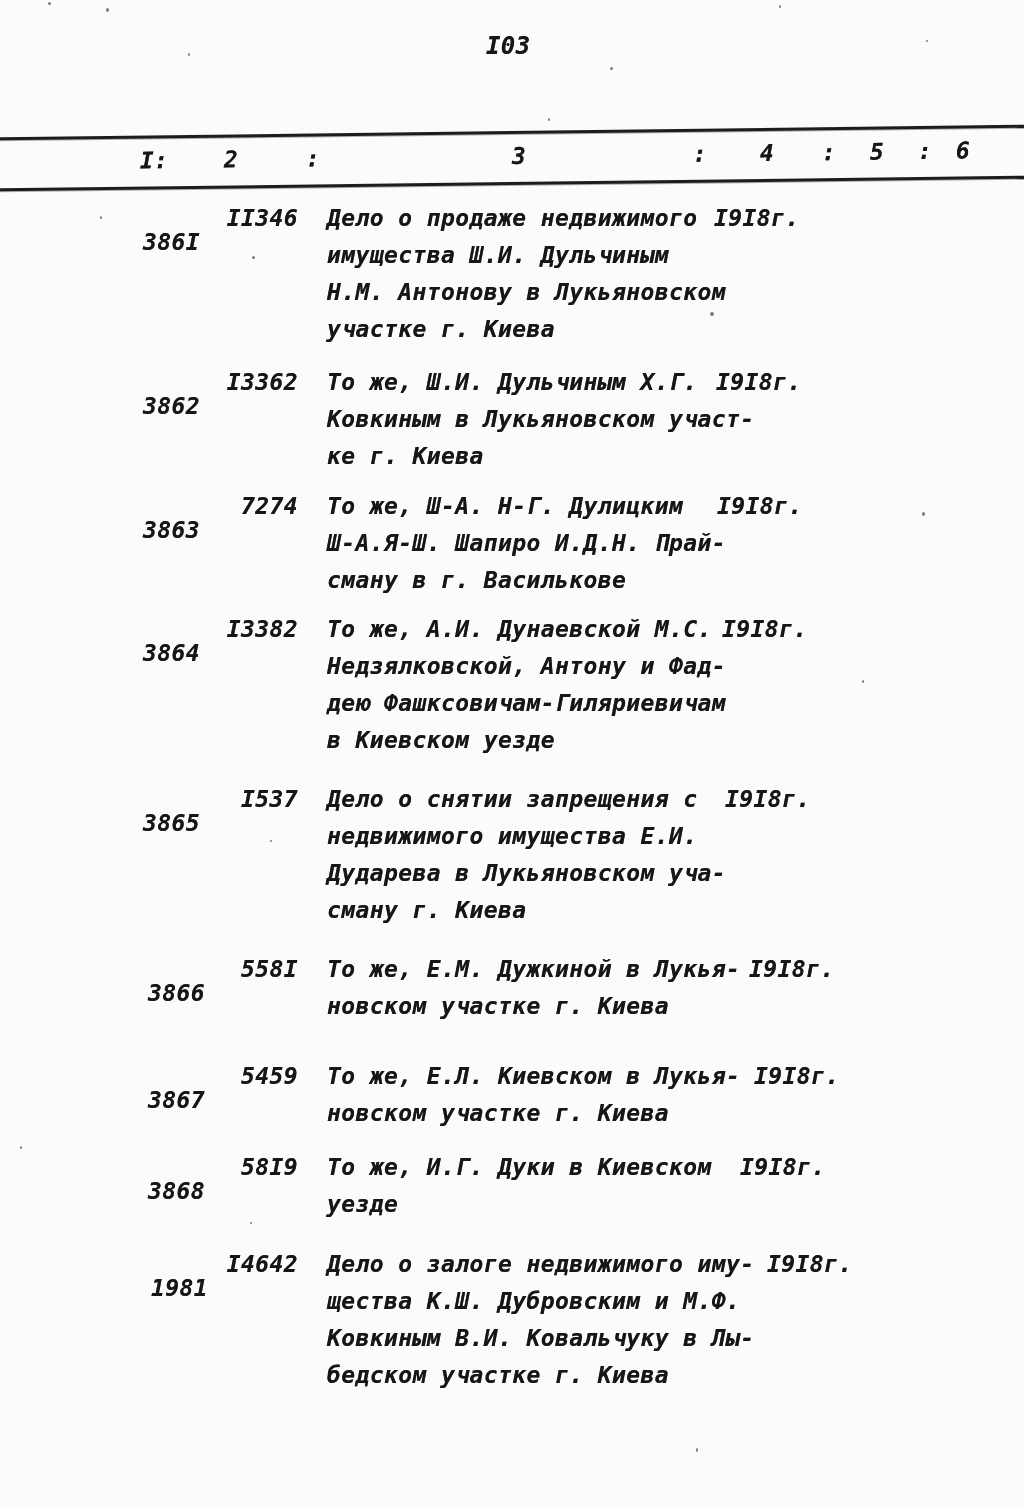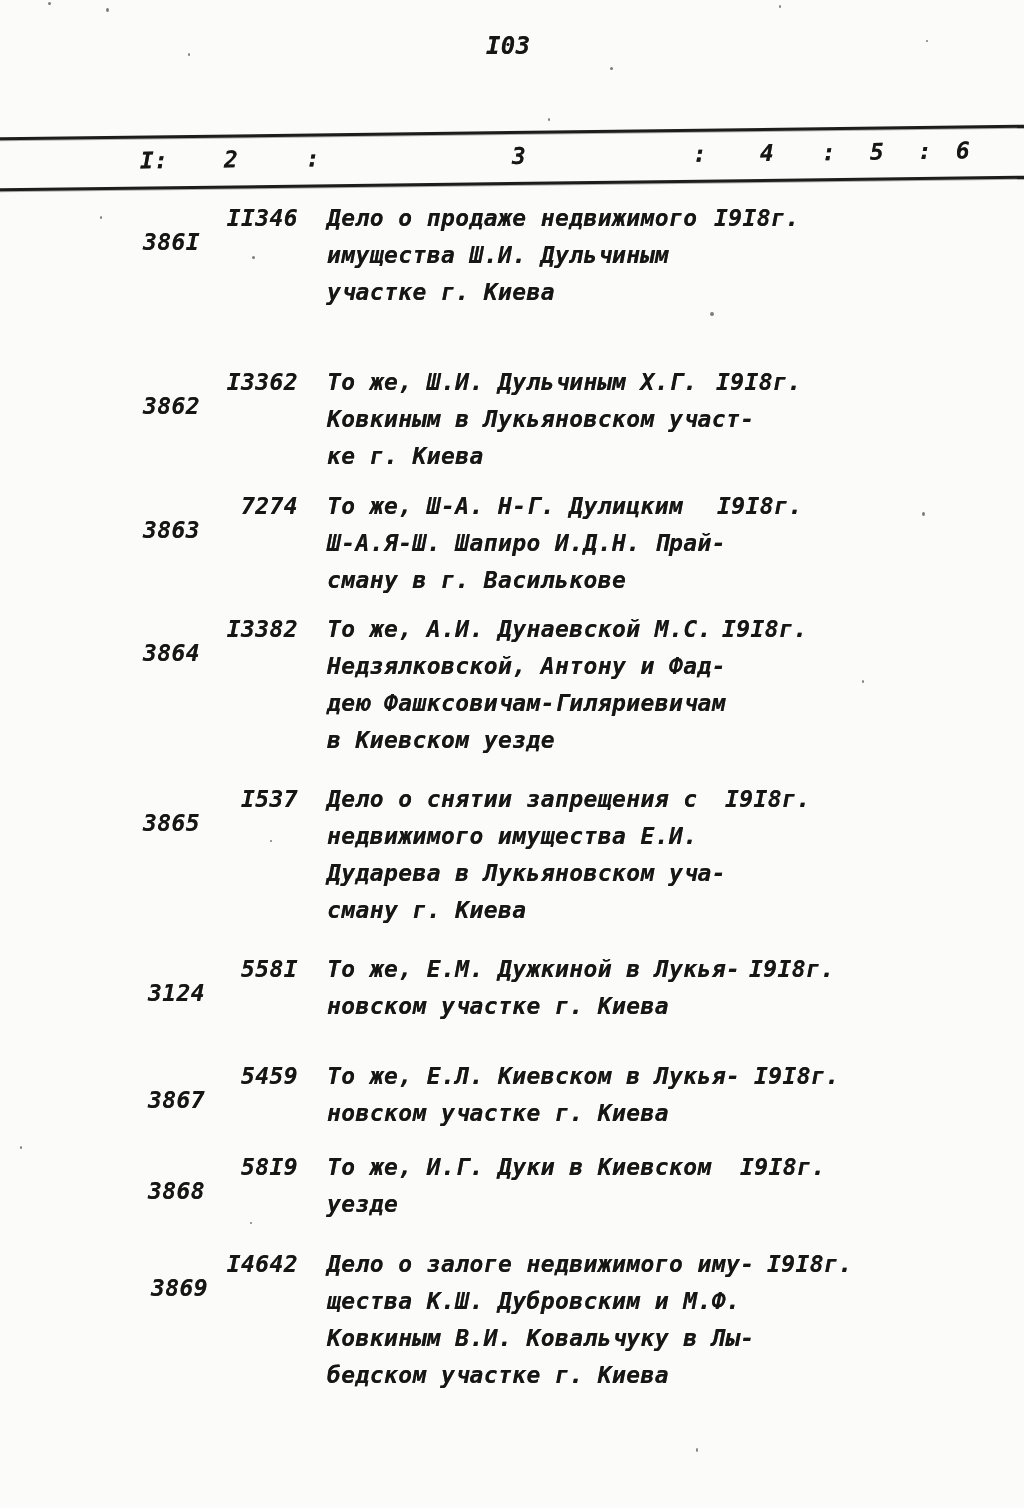--- a/index.html
+++ b/index.html
@@ -82,20 +82,21 @@
     <span class="hcell h9">6</span>
     <div class="rule rule-bottom"></div>
   </div>
 
   <article class="entry e1">
     <span class="col1">386I</span>
     <span class="col2">II346</span>
     <div class="col3">
       <div class="line">Дело о продаже недвижимого</div>
       <div class="line">имущества Ш.И. Дульчиным</div>
+      <div class="line">Н.М. Антонову в Лукьяновском</div>
       <div class="line">участке г. Киева</div>
     </div>
     <span class="year">I9I8г.</span>
   </article>
 
   <article class="entry e2">
     <span class="col1">3862</span>
     <span class="col2">I3362</span>
     <div class="col3">
       <div class="line">То же, Ш.И. Дульчиным Х.Г.</div>
@@ -134,21 +135,21 @@
     <div class="col3">
       <div class="line">Дело о снятии запрещения с</div>
       <div class="line">недвижимого имущества Е.И.</div>
       <div class="line">Дударева в Лукьяновском уча-</div>
       <div class="line">сману г. Киева</div>
     </div>
     <span class="year">I9I8г.</span>
   </article>
 
   <article class="entry e6">
-    <span class="col1">3124</span>
+    <span class="col1">3866</span>
     <span class="col2">558I</span>
     <div class="col3">
       <div class="line">То же, Е.М. Дужкиной в Лукья-</div>
       <div class="line">новском участке г. Киева</div>
     </div>
     <span class="year">I9I8г.</span>
   </article>
 
   <article class="entry e7">
     <span class="col1">3867</span>
@@ -164,21 +165,21 @@
     <span class="col1">3868</span>
     <span class="col2">58I9</span>
     <div class="col3">
       <div class="line">То же, И.Г. Дуки в Киевском</div>
       <div class="line">уезде</div>
     </div>
     <span class="year">I9I8г.</span>
   </article>
 
   <article class="entry e9">
-    <span class="col1">3869</span>
+    <span class="col1">1981</span>
     <span class="col2">I4642</span>
     <div class="col3">
       <div class="line">Дело о залоге недвижимого иму-</div>
       <div class="line">щества К.Ш. Дубровским и М.Ф.</div>
       <div class="line">Ковкиным В.И. Ковальчуку в Лы-</div>
       <div class="line">бедском участке г. Киева</div>
     </div>
     <span class="year">I9I8г.</span>
   </article>
 

